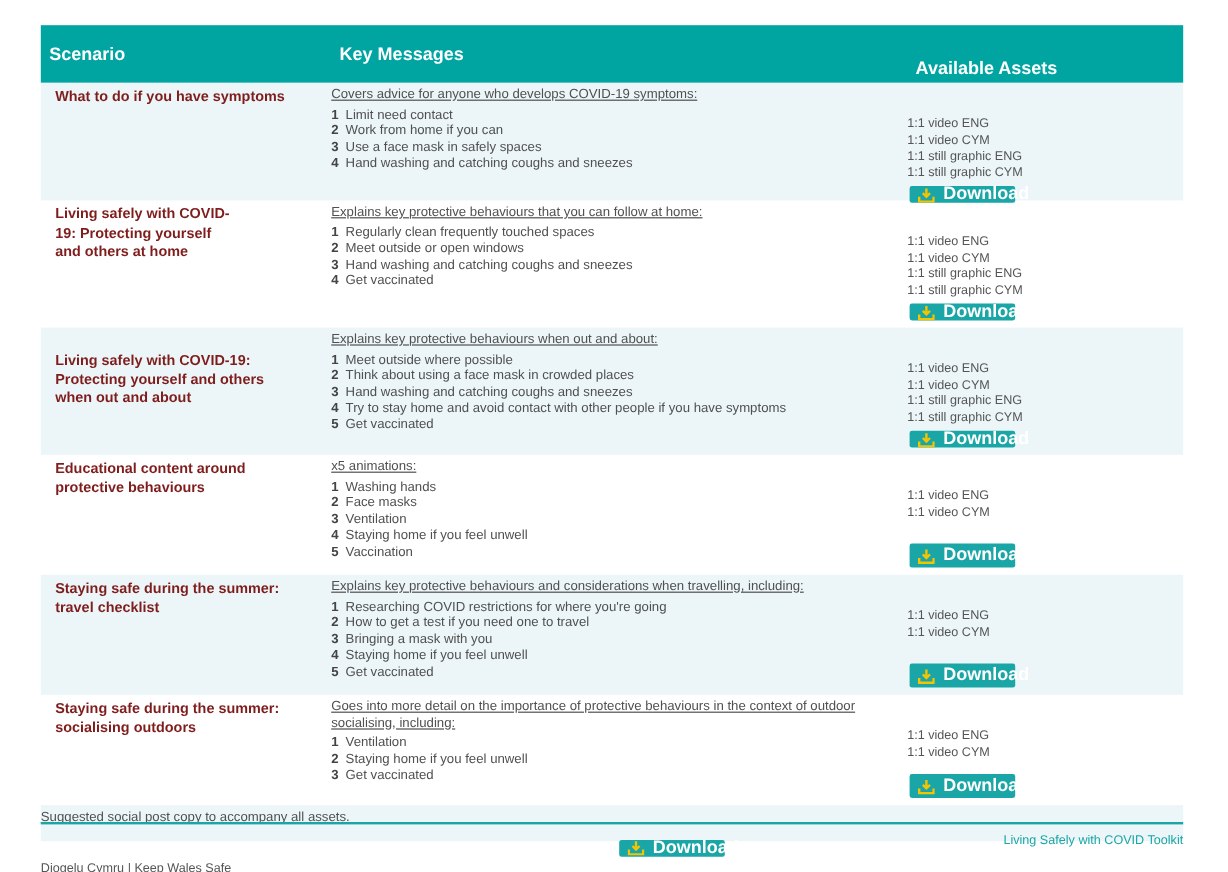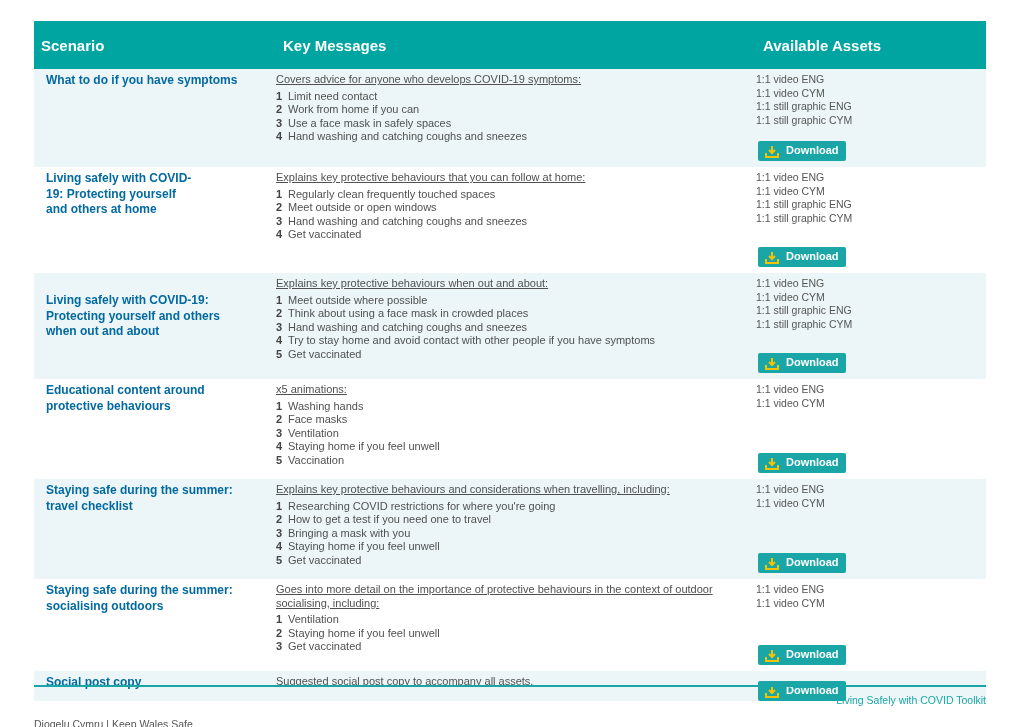--- a/index.html
+++ b/index.html
@@ -3,32 +3,32 @@
 <meta charset="utf-8">
 <style>
   html, body { margin: 0; padding: 0; background: #ffffff; }
   body { width: 1023px; height: 727px; position: relative; overflow: hidden;
          font-family: "Liberation Sans", sans-serif; color: #4a4a4a; }
   .table { position: absolute; left: 34px; top: 21px; width: 952px; }
   .header { display: flex; height: 48px; background: #00a5a2; color: #fff;
             font-weight: bold; font-size: 15px; align-items: center; }
   .header .c1, .row .c1 { width: 242px; padding-left: 7px; }
   .header .c2, .row .c2 { width: 480px; }
-  .header .c3, .row .c3 { width: 223px; }
+  .header .c3, .row .c3 { width: 223px; margin-top: 24px; }
   .row { display: flex; box-sizing: border-box; }
   .row.alt { background: #ecf6f8; }
-  .row .c1 { color: #0369a1; font-weight: bold; font-size: 12px; line-height: 15.5px; padding-top: 4px; padding-left: 12px; }
+  .row .c1 { color: #7f1d1d; font-weight: bold; font-size: 12px; line-height: 15.5px; padding-top: 4px; padding-left: 12px; }
   .row .c2 { font-size: 11px; line-height: 13.6px; padding-top: 4px; color: #505050; }
   .row .c3 { font-size: 10.5px; line-height: 13.6px; padding-top: 4px; color: #555; display: flex; flex-direction: column; }
   .intro { margin-bottom: 3px; text-decoration: underline; }
   .li { display: flex; }
   .li .n { width: 12px; color: #444; font-weight: bold; }
   .assets { flex: 1; }
   .dl { display: inline-flex; align-items: center; gap: 7px; width: 88px; height: 20px;
-        background: #1aa6a6; border-radius: 2px; color: #fff; font-size: 11px; font-weight: bold;
+        background: #1aa6a6; border-radius: 2px; color: #fff; font-size: 15px; font-weight: bold;
         padding-left: 7px; box-sizing: border-box; margin: 4px 0 6px 2px; cursor: pointer; }
   .dl svg { display: block; }
   .footer-line { position: absolute; left: 34px; top: 685px; width: 952px; height: 2px; background: #1aa6a6; }
   .footer-left { position: absolute; left: 34px; top: 718px; font-size: 10.5px; color: #555; }
   .footer-right { position: absolute; right: 37px; top: 694px; font-size: 10.5px; color: #1aa6a6; font-weight: normal; }
 </style>
 </head>
 <body>
 
 <div class="table">
@@ -268,21 +268,20 @@
               <svg width="14" height="13" viewBox="0 0 14 13">
                 <path d="M7 1 V8 M4 5 L7 8 L10 5" stroke="#f5c400" stroke-width="2" fill="none"></path>
                 <path d="M1 8 V12 H13 V8" stroke="#f5c400" stroke-width="2" fill="none"></path>
               </svg>
             </span>
             <span>Download</span>
           </div>
         </div>
       </div>
       <div class="row alt" style="height: 30px;">
-        <div class="c1" style="width: 242px; box-sizing: border-box;">Social post copy</div>
         <div class="c2">
           <div class="intro">Suggested social post copy to accompany all assets.</div>
         </div>
         <div class="c3">
           <div class="assets"></div>
           <div class="dl" style="margin: 1px 0px 0px 2px;">
             <span>
               <svg width="14" height="13" viewBox="0 0 14 13">
                 <path d="M7 1 V8 M4 5 L7 8 L10 5" stroke="#f5c400" stroke-width="2" fill="none"></path>
                 <path d="M1 8 V12 H13 V8" stroke="#f5c400" stroke-width="2" fill="none"></path>

